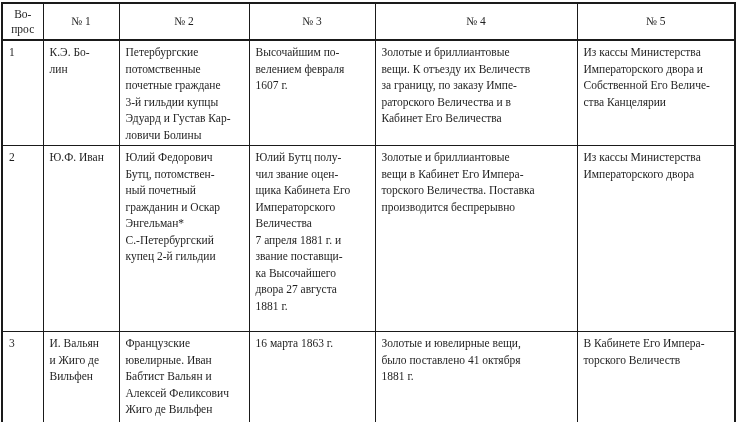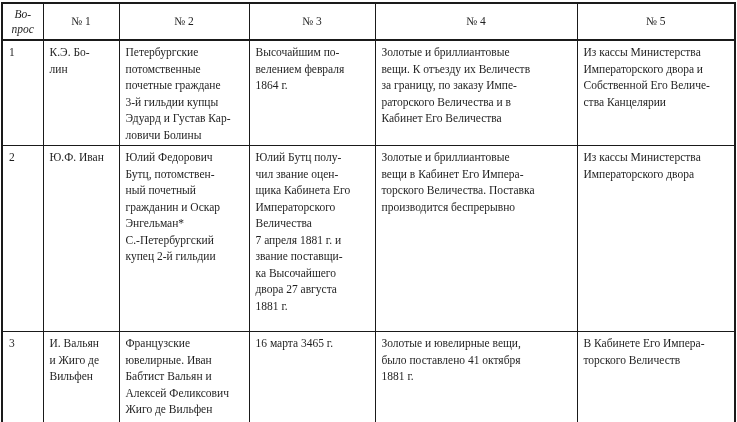--- a/index.html
+++ b/index.html
@@ -37,21 +37,20 @@
   table.doc-table thead th {
     border-bottom: 2px solid #1a1a1a;
     text-align: center;
     vertical-align: middle;
     font-weight: normal;
     padding: 2px;
     line-height: 15px;
   }
   th.hdr-bold {
     font-weight: bold;
-    font-style: italic;
   }
   tr.hdr-row   { height: 37px; }
   tr.row-1     { height: 104px; }
   tr.row-2     { height: 186px; }
   tr.row-3     { height: 91px; }
 </style>
 </head>
 <body>
 
 <div class="page">
@@ -81,21 +80,21 @@
         <td>К.Э. Бо-
 лин</td>
         <td>Петербургские
 потомственные
 почетные граждане
 3-й гильдии купцы
 Эдуард и Густав Кар-
 ловичи Болины</td>
         <td>Высочайшим по-
 велением февраля
-1864 г.</td>
+1607 г.</td>
         <td>Золотые и бриллиантовые
 вещи. К отъезду их Величеств
 за границу, по заказу Импе-
 раторского Величества и в
 Кабинет Его Величества</td>
         <td>Из кассы Министерства
 Императорского двора и
 Собственной Его Величе-
 ства Канцелярии</td>
       </tr>
@@ -129,21 +128,21 @@
       <tr class="row-3">
         <td>3</td>
         <td>И. Вальян
 и Жиго де
 Вильфен</td>
         <td>Французские
 ювелирные. Иван
 Бабтист Вальян и
 Алексей Феликсович
 Жиго де Вильфен</td>
-        <td>16 марта 3465 г.</td>
+        <td>16 марта 1863 г.</td>
         <td>Золотые и ювелирные вещи,
 было поставлено 41 октября
 1881 г.</td>
         <td>В Кабинете Его Импера-
 торского Величеств</td>
       </tr>
     </tbody>
   </table>
 </div>
 

